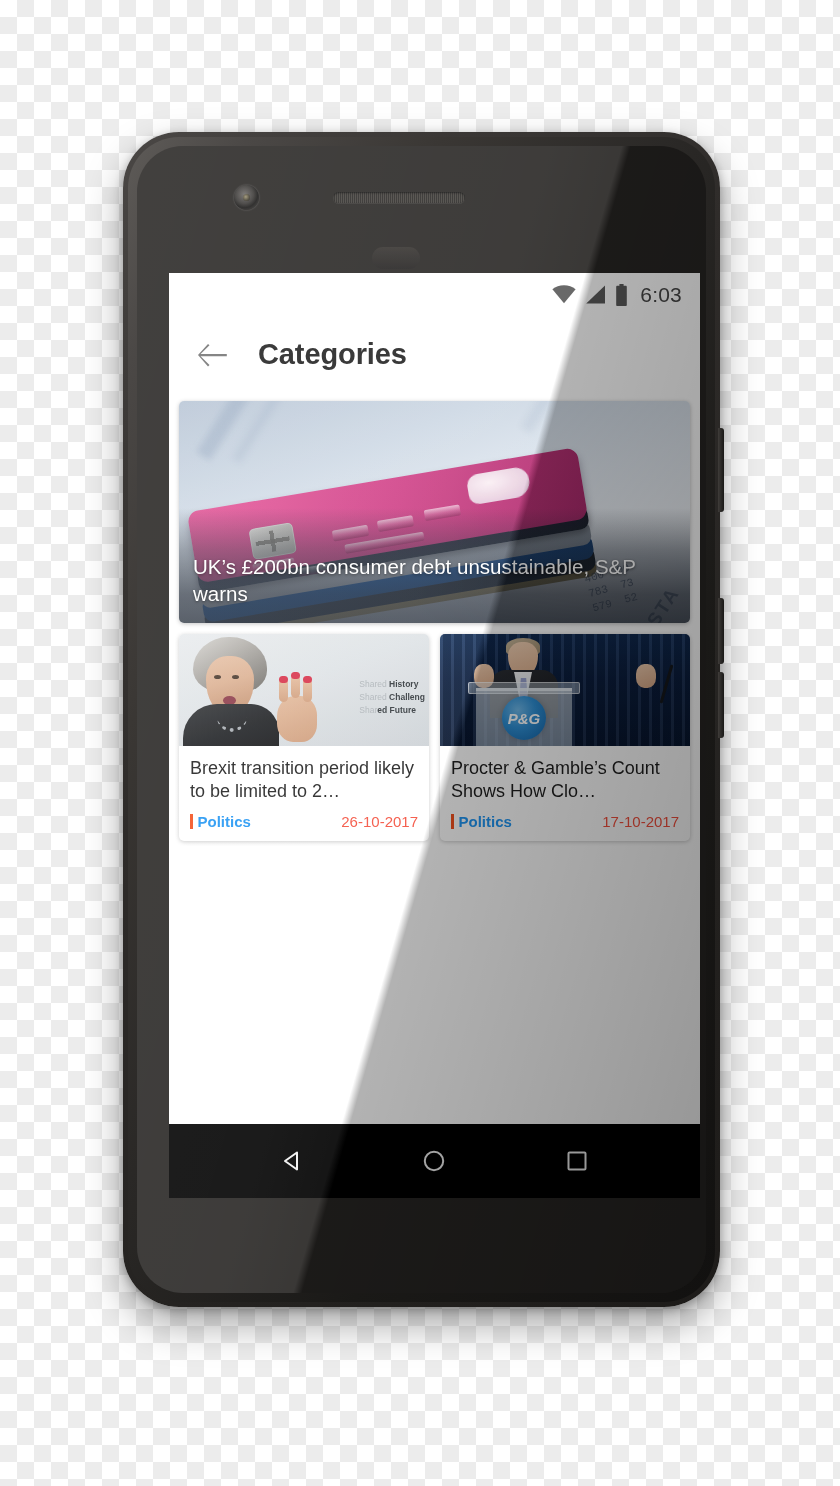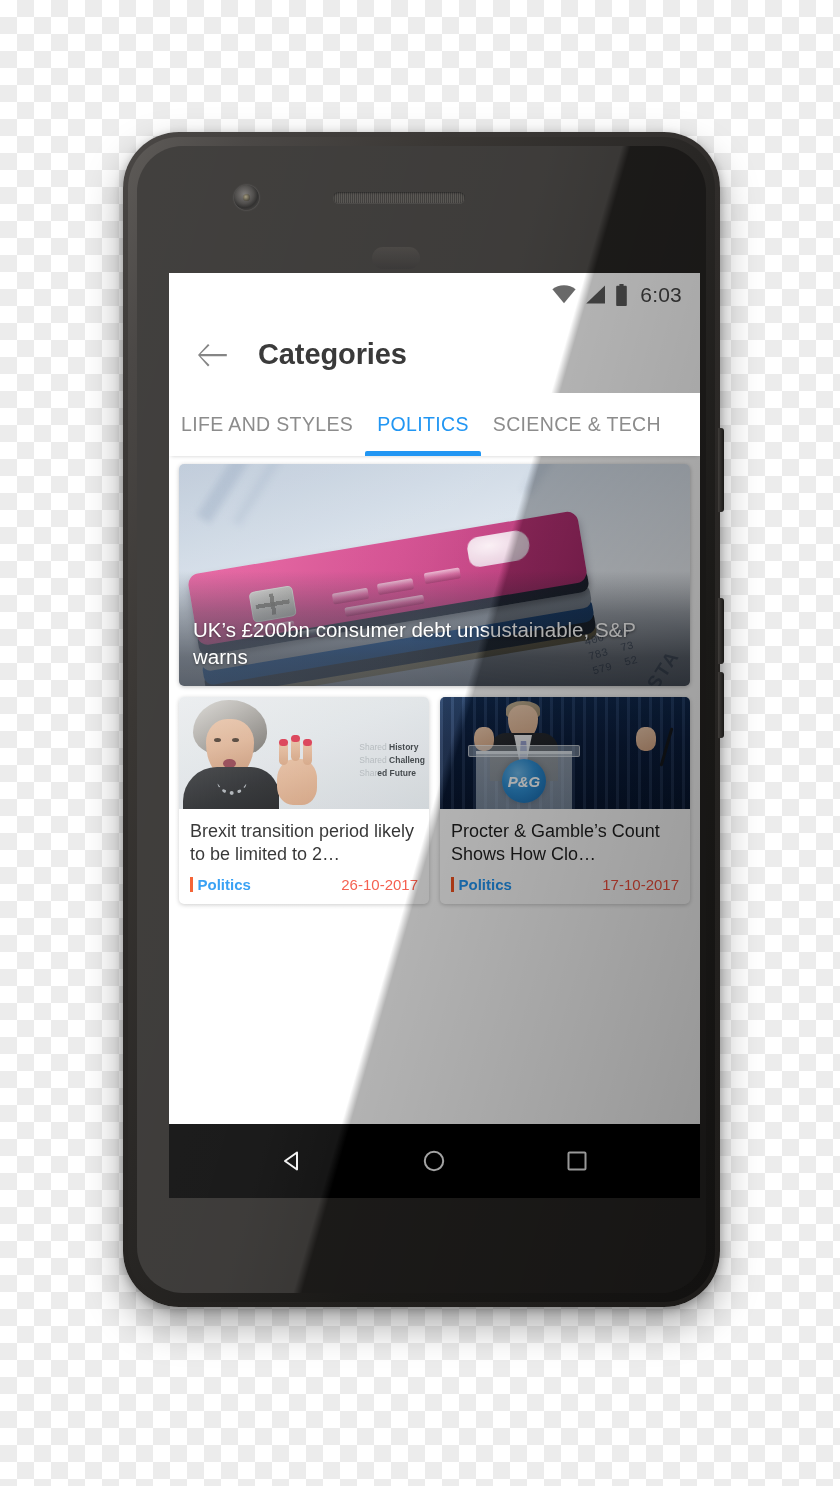--- a/index.html
+++ b/index.html
@@ -395,25 +395,20 @@
 
         <div id="app-bar">
           <div id="back-button">
             <svg width="30" height="26" viewBox="0 0 30 26">
               <path d="M11.5 3.2 2.6 12.1h26.2v2.1H2.6l8.9 8.9-1.5 1.5L0 13l10-10.9 1.5 1.1z" fill="#757575"></path>
             </svg>
           </div>
           <div id="app-bar-title">Categories</div>
         </div>
 
-        <div id="tab-bar">
-          <div class="tab">LIFE AND STYLES</div>
-          <div class="tab active">POLITICS</div>
-          <div class="tab">SCIENCE &amp; TECH</div>
-        </div>
 
         <div id="content-list">
 
           <div id="hero-card">
             <div id="hero-photo">
               <div class="hero-bg"></div>
               <div class="hero-streak" style="left:-30px; top:-50px; width:230px; height:16px;"></div>
               <div class="hero-streak" style="left:10px; top:-30px; width:200px; height:10px; opacity:.5;"></div>
               <div class="hero-streak" style="left:300px; top:-62px; width:200px; height:12px; opacity:.45;"></div>
 

